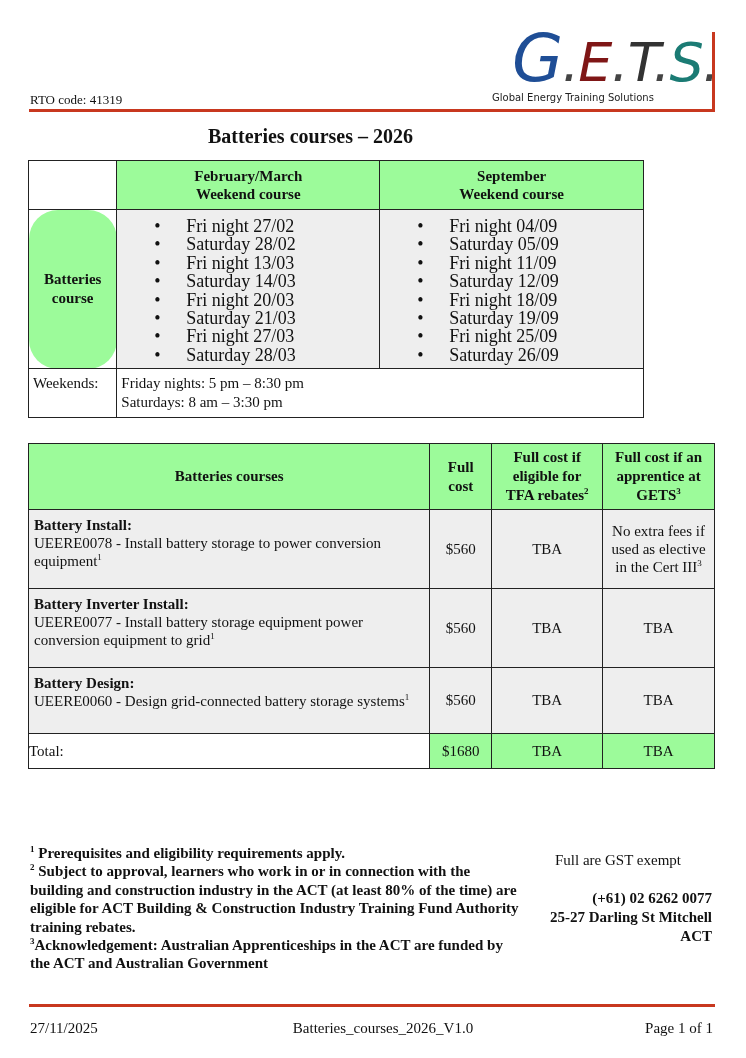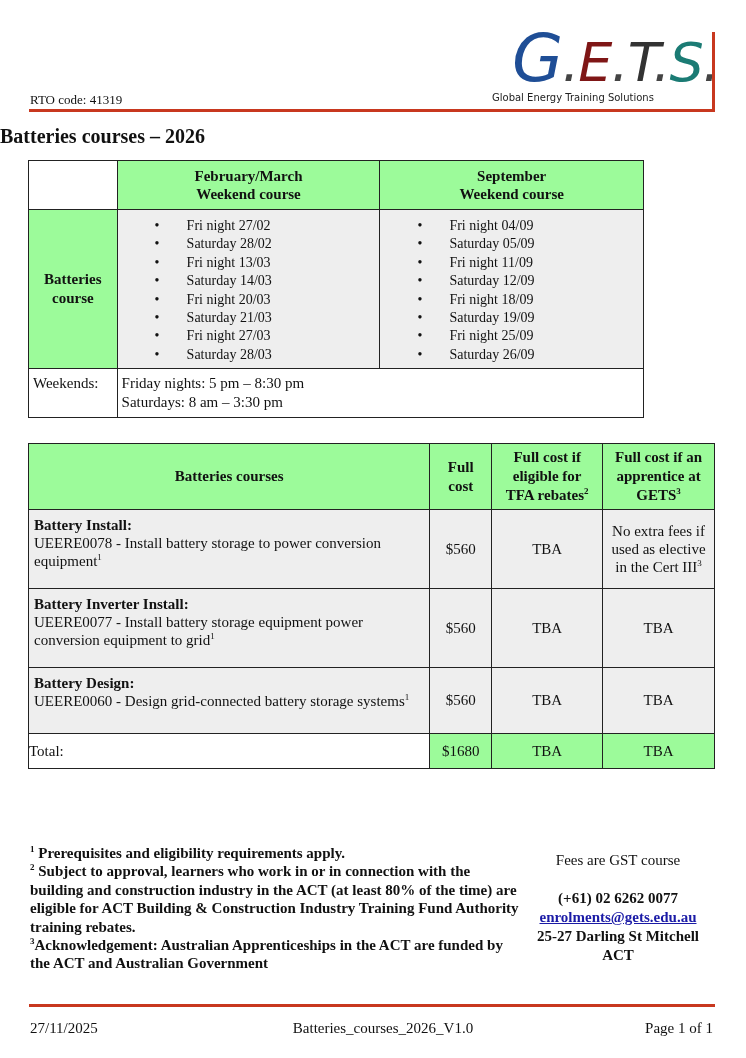--- a/index.html
+++ b/index.html
@@ -12,36 +12,36 @@
 
   .logo { position: absolute; left: 490px; top: 28px; width: 222px; height: 82px; }
   .logo-letters { position: absolute; left: 22px; top: 0px; font-family: "DejaVu Sans", sans-serif; font-style: italic; font-size: 54px; letter-spacing: -1px; line-height: 62px; white-space: nowrap; }
   .logo-letters .g { color: #1f4e96; font-size: 66px; }
   .logo-letters .e { color: #7f1616; }
   .logo-letters .t { color: #333333; }
   .logo-letters .s { color: #1b7b74; }
   .logo-letters .dot { color: #444; }
   .logo-tag { position: absolute; left: 2px; top: 64px; font-family: "DejaVu Sans", sans-serif; font-size: 10px; color: #222; white-space: nowrap; }
 
-  .title { position: absolute; left: 0; width: 621px; top: 125px; font-weight: bold; font-size: 20px; }
+  .title { position: absolute; left: 0; width: 621px; top: 125px; text-align: center; font-weight: bold; font-size: 20px; }
 
   table { border-collapse: collapse; position: absolute; }
   td, th { border: 1px solid #222; }
   .green { background: #9cfb9a; }
   .grey { background: #eeeeee; }
 
   
   .dates { left: 28px; top: 160px; width: 616px; }
   .dates .c1 { width: 92px; }
   .dates .c2 { width: 297px; }
   .dates .c3 { width: 298px; }
   .dates th { height: 49px; font-weight: bold; font-size: 15px; text-align: center; line-height: 18px; }
-  .dates td.label { text-align: center; font-weight: bold; line-height: 19px; }
+  .dates td.label { text-align: center; font-weight: bold; line-height: 19px; border-radius: 29px; }
   .dates ul { list-style: none; padding: 7px 0 4px 0; }
-  .dates li { position: relative; padding-left: 69px; line-height: 18.4px; font-size: 14px; }
+  .dates li { position: relative; padding-left: 69px; line-height: 18.4px; font-size: 18px; }
   .dates li::before { content: "•"; position: absolute; left: 37px; }
   .dates td.wk { height: 47px; vertical-align: top; padding: 5px 4px; line-height: 19px; }
 
   
   .costs { left: 28px; top: 443px; width: 687px; }
   .costs .k1 { width: 402px; }
   .costs .k2 { width: 62px; }
   .costs .k3 { width: 111px; }
   .costs .k4 { width: 112px; }
   .costs th { height: 66px; font-weight: bold; text-align: center; line-height: 19px; font-size: 15px; }
@@ -49,21 +49,21 @@
   .costs td.desc { padding: 18px 5px; line-height: 18px; vertical-align: top; padding-top: 6px; }
   .costs td.num { text-align: center; }
   .costs td.note { text-align: center; line-height: 18px; font-size: 15px; }
   .costs tr.total td { height: 35px; }
   .costs td.total-label { padding-right: 12px; }
   sup { font-size: 9px; vertical-align: super; line-height: 0; }
 
   .footnotes { position: absolute; left: 30px; top: 844px; width: 492px; line-height: 18.4px; font-size: 15px; font-weight: bold; }
   .contact { position: absolute; left: 524px; top: 851px; width: 188px; text-align: center; font-size: 15px; line-height: 19px; }
   .contact .gst { margin-bottom: 19px; }
-  .contact .bold { font-weight: bold; }
+  .contact .bold { font-weight: bold; text-align: right; }
   .contact a { color: #1a1aa6; text-decoration: underline; font-weight: bold; }
 
   .footer-line { position: absolute; left: 29px; top: 1004px; width: 686px; height: 3px; background: #c8381f; }
   .foot-date { position: absolute; left: 30px; top: 1020px; font-size: 15px; }
   .foot-file { position: absolute; left: 0; width: 766px; text-align: center; top: 1020px; font-size: 15px; }
   .foot-page { position: absolute; right: 33px; top: 1020px; font-size: 15px; }
 </style>
 </head>
 <body>
 
@@ -206,22 +206,21 @@
 </tbody>
   </table>
 
 <div class="footnotes">
   <div><sup>1</sup> <span>Prerequisites and eligibility requirements apply.</span></div>
   <div><sup>2</sup> <span>Subject to approval, learners who work in or in connection with the building and construction industry in the ACT (at least 80% of the time) are eligible for ACT Building &amp; Construction Industry Training Fund Authority training rebates.</span></div>
   <div><sup>3</sup><span>Acknowledgement: Australian Apprenticeships in the ACT are funded by the ACT and Australian Government</span></div>
 </div>
 
 <div class="contact">
-  <div class="gst">Fees are GST course</div>
+  <div class="gst">Full are GST exempt</div>
   <div class="bold">(+61) 02 6262 0077</div>
-  <div><a>enrolments@gets.edu.au</a></div>
   <div class="bold">25-27 Darling St Mitchell ACT</div>
 </div>
 
 <div class="footer-line"></div>
 <div class="foot-date">27/11/2025</div>
 <div class="foot-file">Batteries_courses_2026_V1.0</div>
 <div class="foot-page">Page 1 of 1</div>
 
 </body></html>

